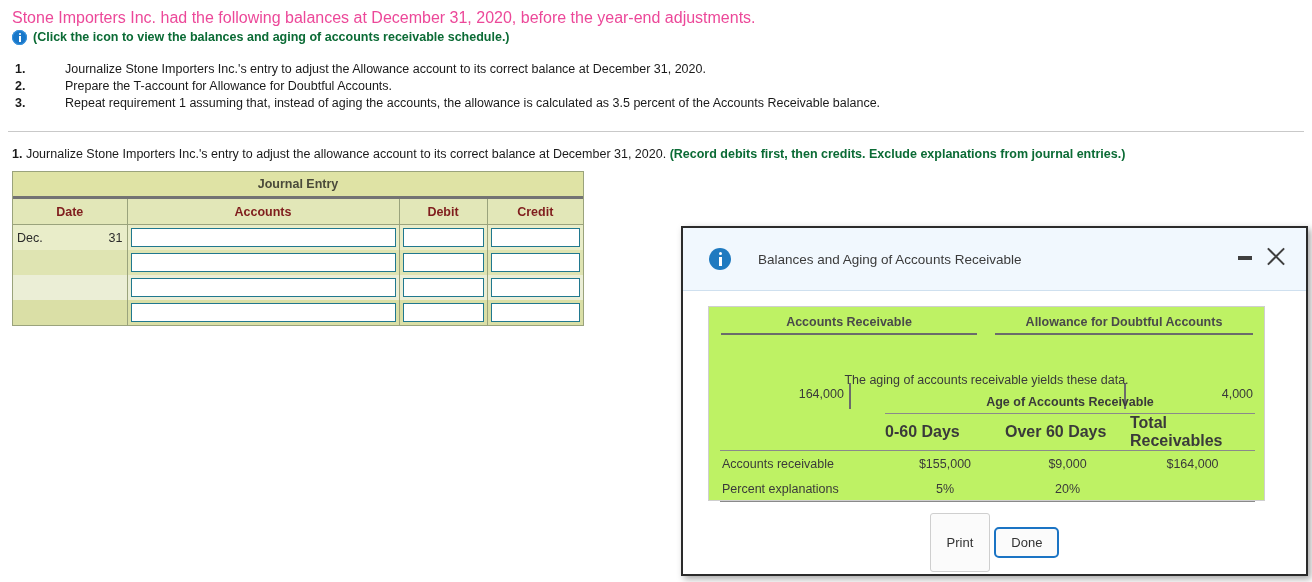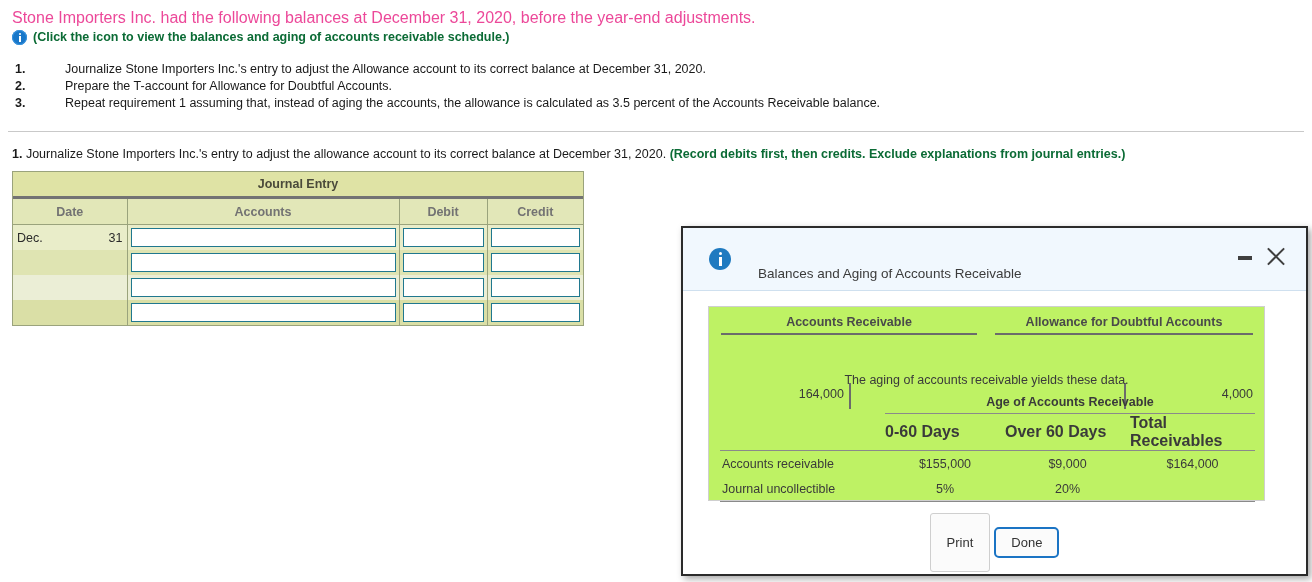--- a/index.html
+++ b/index.html
@@ -134,21 +134,21 @@
     font-weight: bold;
     font-size: 12.5px;
     color: #4a4a3a;
     height: 24px;
     border-bottom: 3px solid #737373;
   }
   .journal th.col-head {
     background: #e2e7b8;
     font-weight: bold;
     font-size: 12.5px;
-    color: #737373;
+    color: #7f1d1d;
     text-align: center;
     height: 23px;
     border-right: 1px solid #9aa37c;
     border-bottom: 1px solid #9aa37c;
   }
   .journal th.col-head:last-child { border-right: none; }
   .journal td {
     border-right: 1px solid #9aa37c;
     padding: 0;
     height: 25px;
@@ -229,21 +229,20 @@
     width: 3px; height: 9px;
     background: #fff;
   }
   .dialog-title {
     position: absolute;
     left: 75px; top: 50%;
     transform: translateY(-50%);
     font-size: 13.5px;
     color: #3b3b3b;
     white-space: nowrap;
-    margin-top: 14px;
   }
   .win-min {
     position: absolute;
     right: 54px; top: 28px;
     width: 14px; height: 4px;
     background: #3f3f3f;
     cursor: pointer;
   }
   .win-close {
     position: absolute;
@@ -592,21 +591,21 @@
             <th class="chead">Over 60 Days</th>
             <th class="chead">Total Receivables</th>
           </tr>
           <tr>
             <td class="rowlabel">Accounts receivable</td>
             <td>$155,000</td>
             <td>$9,000</td>
             <td>$164,000</td>
           </tr>
           <tr class="lastrow">
-            <td class="rowlabel">Journal uncollectible</td>
+            <td class="rowlabel">Percent explanations</td>
             <td>5%</td>
             <td>20%</td>
             <td></td>
           </tr>
         </tbody>
           </table>
       </div>
     </div>
 
     <div class="dialog-buttons">

